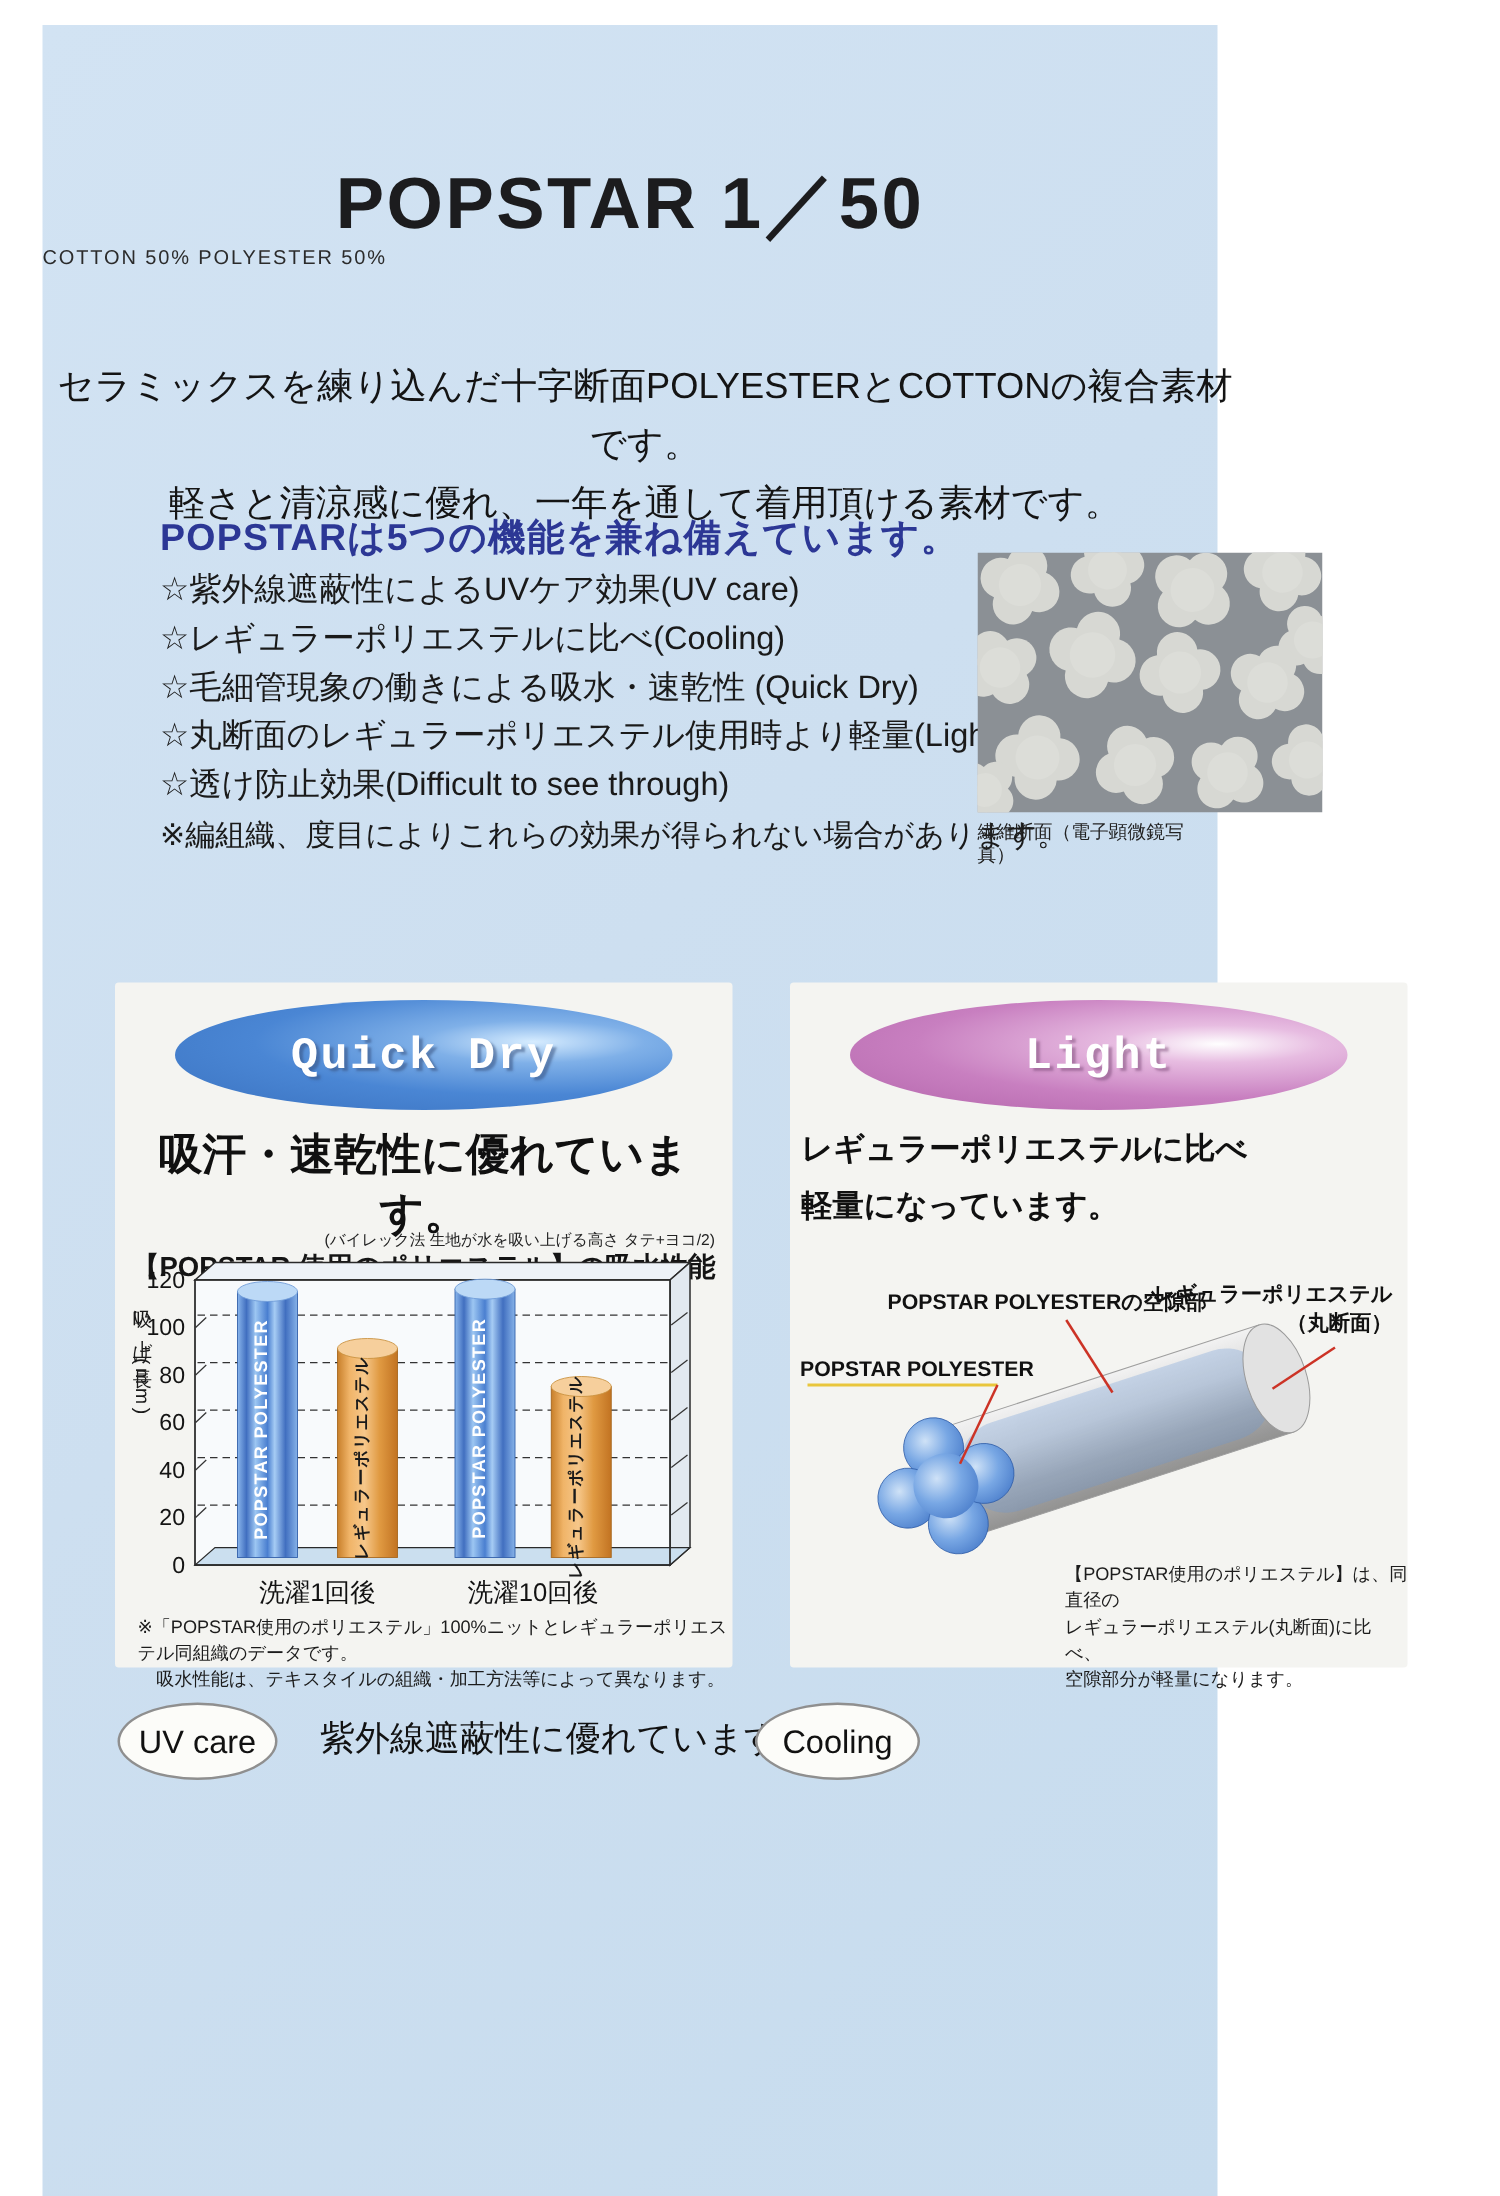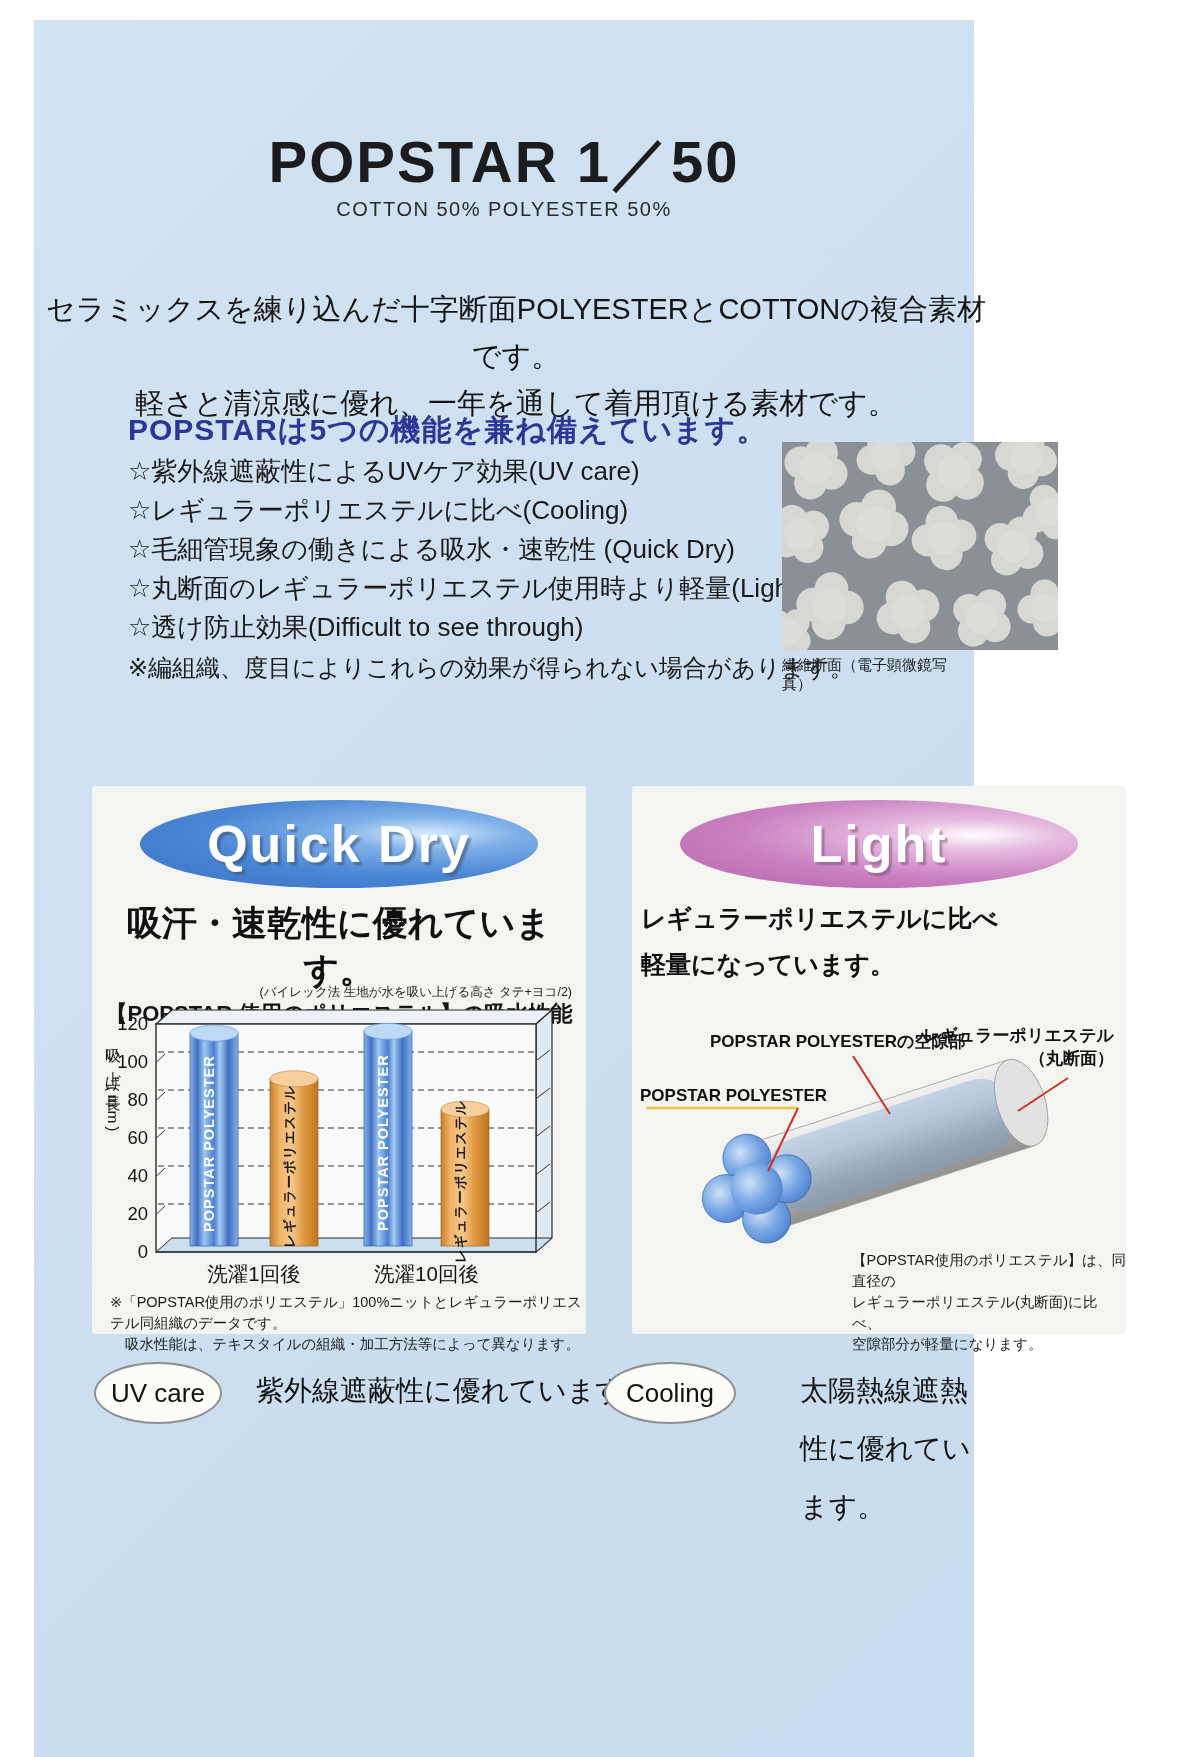--- a/index.html
+++ b/index.html
@@ -4,35 +4,35 @@
 <style>
   html,body{margin:0;padding:0;}
   body{width:1200px;height:1757px;background:#ffffff;overflow:hidden;
        font-family:"Liberation Sans","DejaVu Sans",sans-serif;color:#161616;}
   .sheet{position:absolute;left:34px;top:20px;width:940px;height:1737px;
          background:linear-gradient(135deg,#d2e3f3 0%,#cddff0 45%,#c7dcee 100%);}
   .abs{position:absolute;}
   
   .title{top:104px;left:0;width:100%;text-align:center;font-size:58px;font-weight:bold;
          letter-spacing:2px;color:#1c1c1e;}
-  .subtitle{top:178px;left:0;width:100%;text-align:center;font-size:20px;letter-spacing:1.5px;color:#2b2b2b;}
+  .subtitle{top:178px;left:0;width:100%;font-size:16px;letter-spacing:1.5px;color:#2b2b2b;}
   .intro{top:266px;left:12px;width:100%;text-align:center;font-size:29px;line-height:47px;color:#141414;}
   .features-heading{left:94px;top:390px;font-size:30px;font-weight:bold;color:#2c3795;letter-spacing:1px;}
   ul.features{left:94px;top:438px;margin:0;padding:0;list-style:none;}
   ul.features li{font-size:26px;line-height:26px;margin-bottom:13px;color:#1a1a1a;}
   .features-note{left:94px;top:632px;font-size:24px;color:#1a1a1a;}
   .micro-img{left:748px;top:422px;width:276px;height:208px;}
   .micro-caption{left:748px;top:636px;font-size:15px;color:#222;}
   
   .panel{position:absolute;top:766px;width:494px;height:548px;background:#f4f4f1;border-radius:3px;}
   .panel.qd{left:58px;}
   .panel.lt{left:598px;}
   .oval{position:absolute;top:14px;left:50%;transform:translateX(-50%);width:398px;height:88px;
         border-radius:50%;display:flex;align-items:center;justify-content:center;
-        font-size:52px;font-weight:bold;color:#ffffff;letter-spacing:2px;}
+        font-size:36px;font-weight:bold;color:#ffffff;letter-spacing:2px;font-family:Liberation Mono, monospace;}
   .oval.blue{background:radial-gradient(ellipse at 72% 38%,#d6ecff 0%,#7fb0e8 22%,#4a86d4 55%,#3a72c0 100%);
              text-shadow:3px 3px 2px rgba(55,80,125,.55);}
   .oval.pink{background:radial-gradient(ellipse at 74% 40%,#ffffff 0%,#e7bce1 20%,#c87fc0 58%,#b365ab 100%);
              text-shadow:3px 3px 2px rgba(120,70,115,.5);}
   .qd-headline{top:114px;left:0;width:100%;text-align:center;font-size:35px;font-weight:bold;color:#101010;}
   .qd-chart-title{top:166px;left:0;width:100%;text-align:center;font-size:22px;font-weight:bold;color:#141414;margin-top:47px;}
   .chart-note{top:198px;right:14px;font-size:12.5px;color:#232323;}
   .ylabel{left:10px;top:250px;writing-mode:vertical-rl;text-orientation:mixed;font-size:15.5px;
           letter-spacing:3px;color:#1a1a1a;}
   #chart-svg{position:absolute;left:4px;top:214px;}
@@ -229,15 +229,14 @@
     <div class="abs lt-caption">
       <div>【POPSTAR使用のポリエステル】は、同直径の</div>
       <div>レギュラーポリエステル(丸断面)に比べ、</div>
       <div>空隙部分が軽量になります。</div>
     </div>
   </div>
 
   <div class="mini-oval uv-oval">UV care</div>
   <div class="badge-text uv-text">紫外線遮蔽性に優れています。</div>
   <div class="mini-oval cool-oval">Cooling</div>
-  <div class="badge-text cool-text">太陽熱線遮熱性に優れています。</div>
 
 </div>
 
 </body></html>

